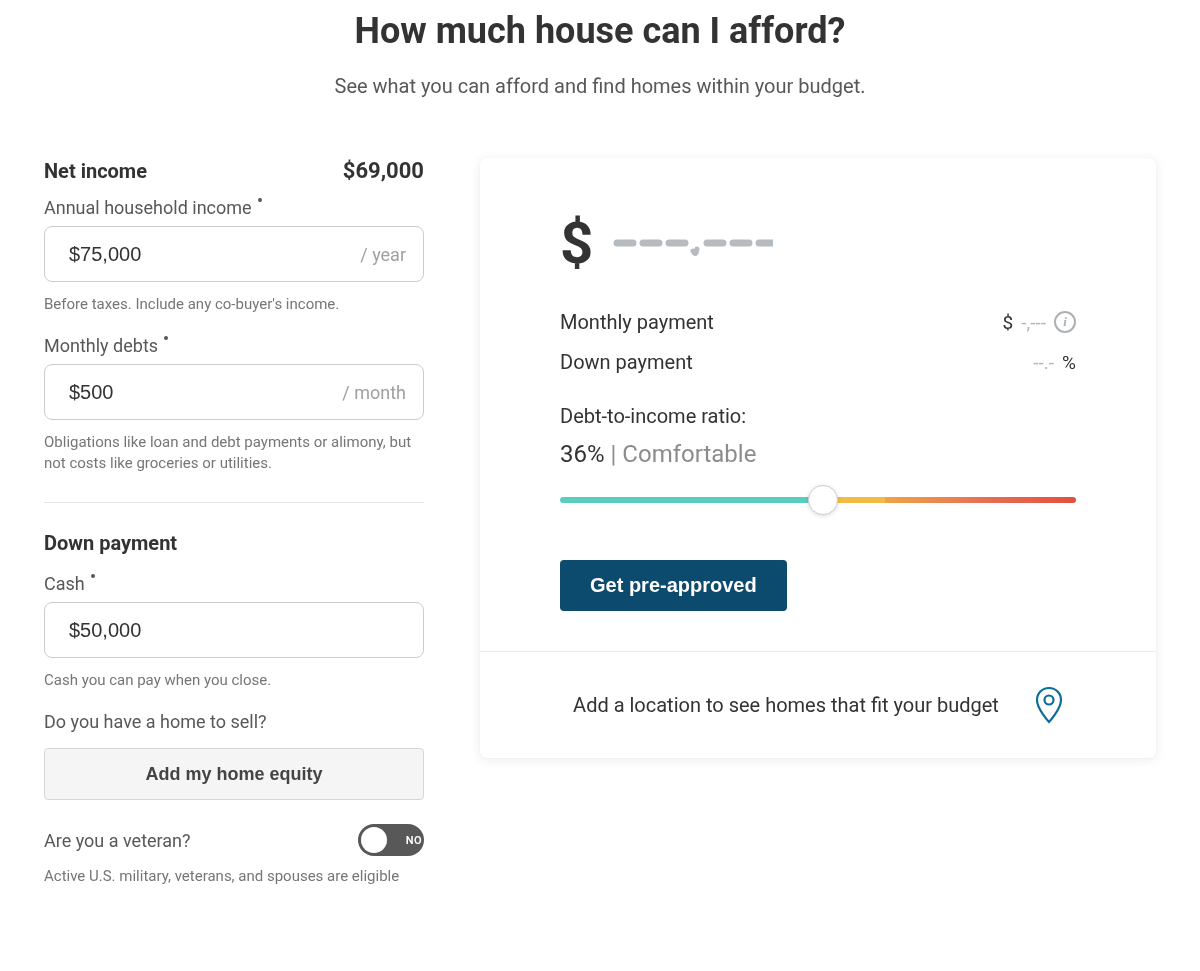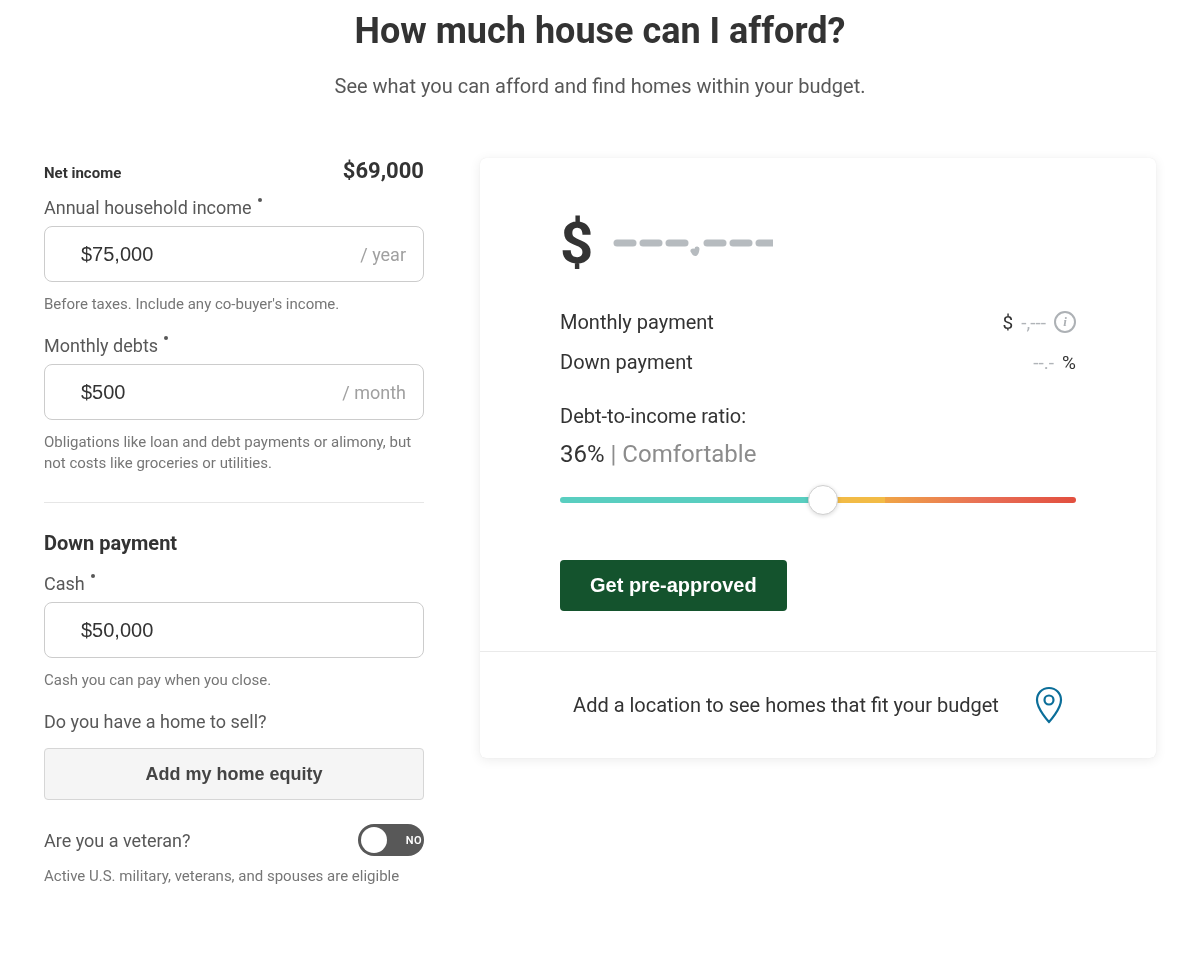--- a/index.html
+++ b/index.html
@@ -41,21 +41,21 @@
   .right {
     flex: 1;
   }
   .section-row {
     display: flex;
     justify-content: space-between;
     align-items: baseline;
     margin-bottom: 14px;
   }
   .section-heading {
-    font-size: 15px;
+    font-size: 20px;
     font-weight: 700;
     color: #333;
   }
   .section-value {
     font-size: 22px;
     font-weight: 700;
     color: #333;
   }
   .field-label {
     font-size: 18px;
@@ -76,21 +76,21 @@
   }
   .input-wrap {
     position: relative;
   }
   .text-input {
     width: 100%;
     height: 56px;
     border: 1px solid #ccc;
     border-radius: 8px;
     font-size: 20px;
-    padding: 0 90px 0 36px;
+    padding: 0 90px 0 24px;
     color: #333;
     background: #fff;
   }
   .input-suffix {
     position: absolute;
     right: 18px;
     top: 50%;
     transform: translateY(-50%);
     font-size: 18px;
     color: #a0a0a0;
@@ -260,21 +260,21 @@
     width: 30px;
     height: 30px;
     border-radius: 50%;
     background: #fff;
     border: 1px solid #d0d0d0;
     box-shadow: 0 1px 4px rgba(0,0,0,0.15);
     transform: translate(-50%, -50%);
     cursor: grab;
   }
   .cta-button {
-    background: #14532d;
+    background: #0c4a6e;
     color: #fff;
     font-size: 20px;
     font-weight: 700;
     border: none;
     border-radius: 4px;
     padding: 14px 30px;
     cursor: pointer;
   }
   .card-footer {
     border-top: 1px solid #eaeaea;

